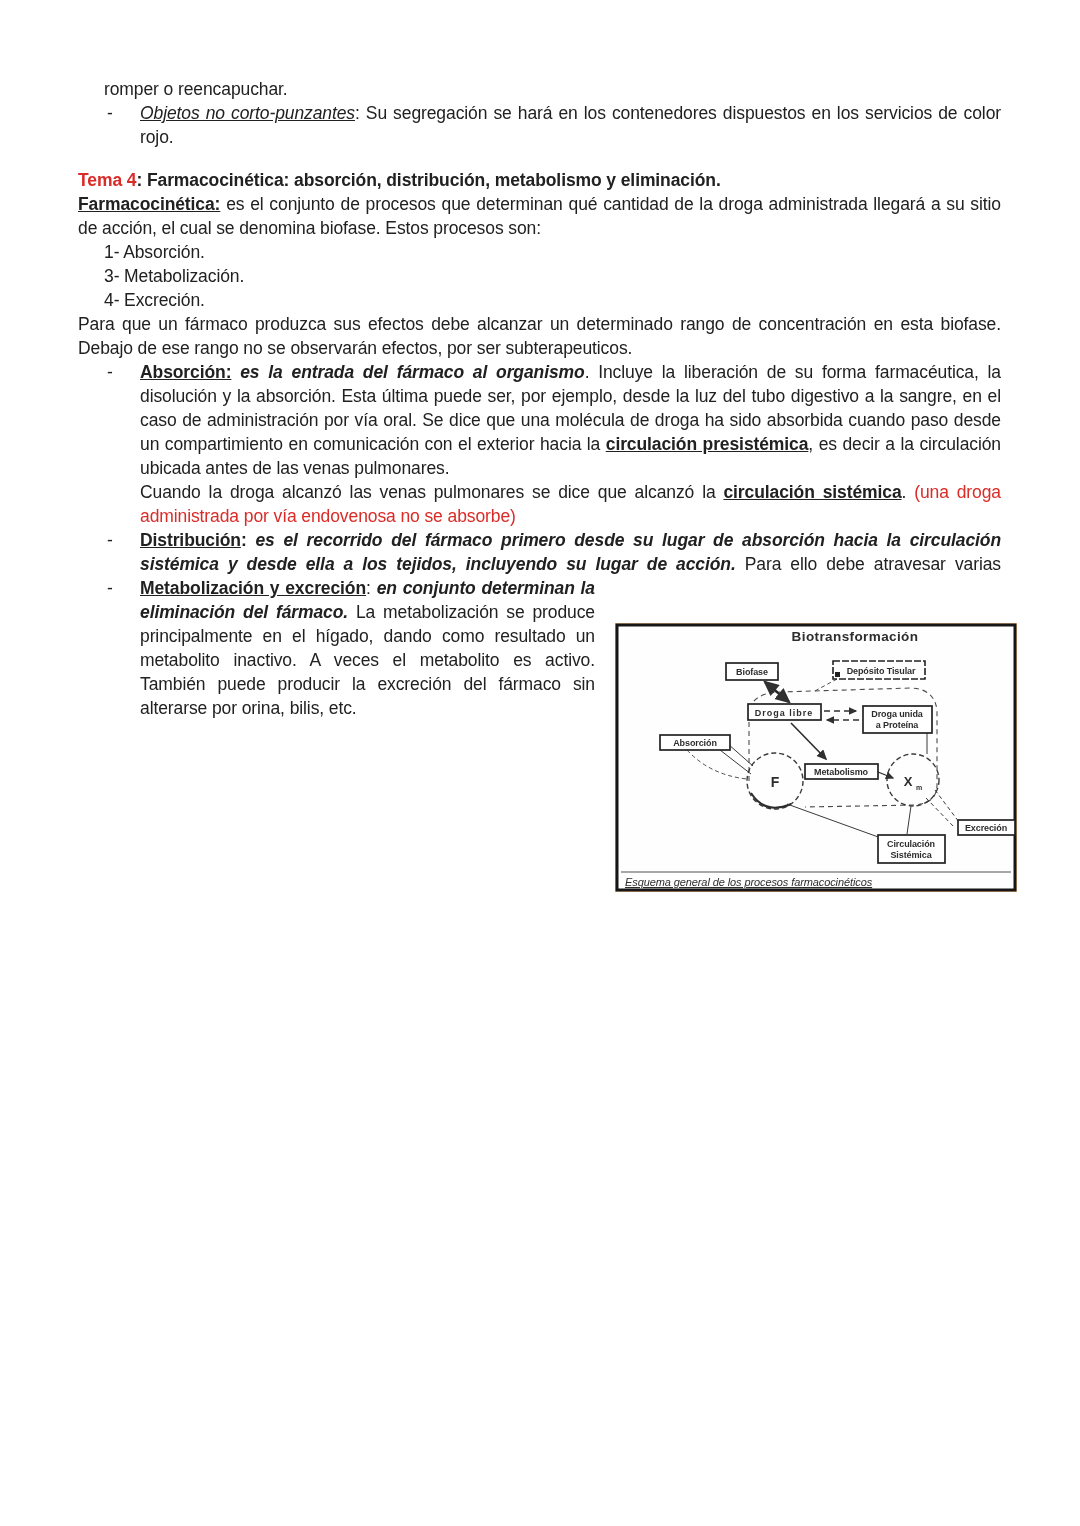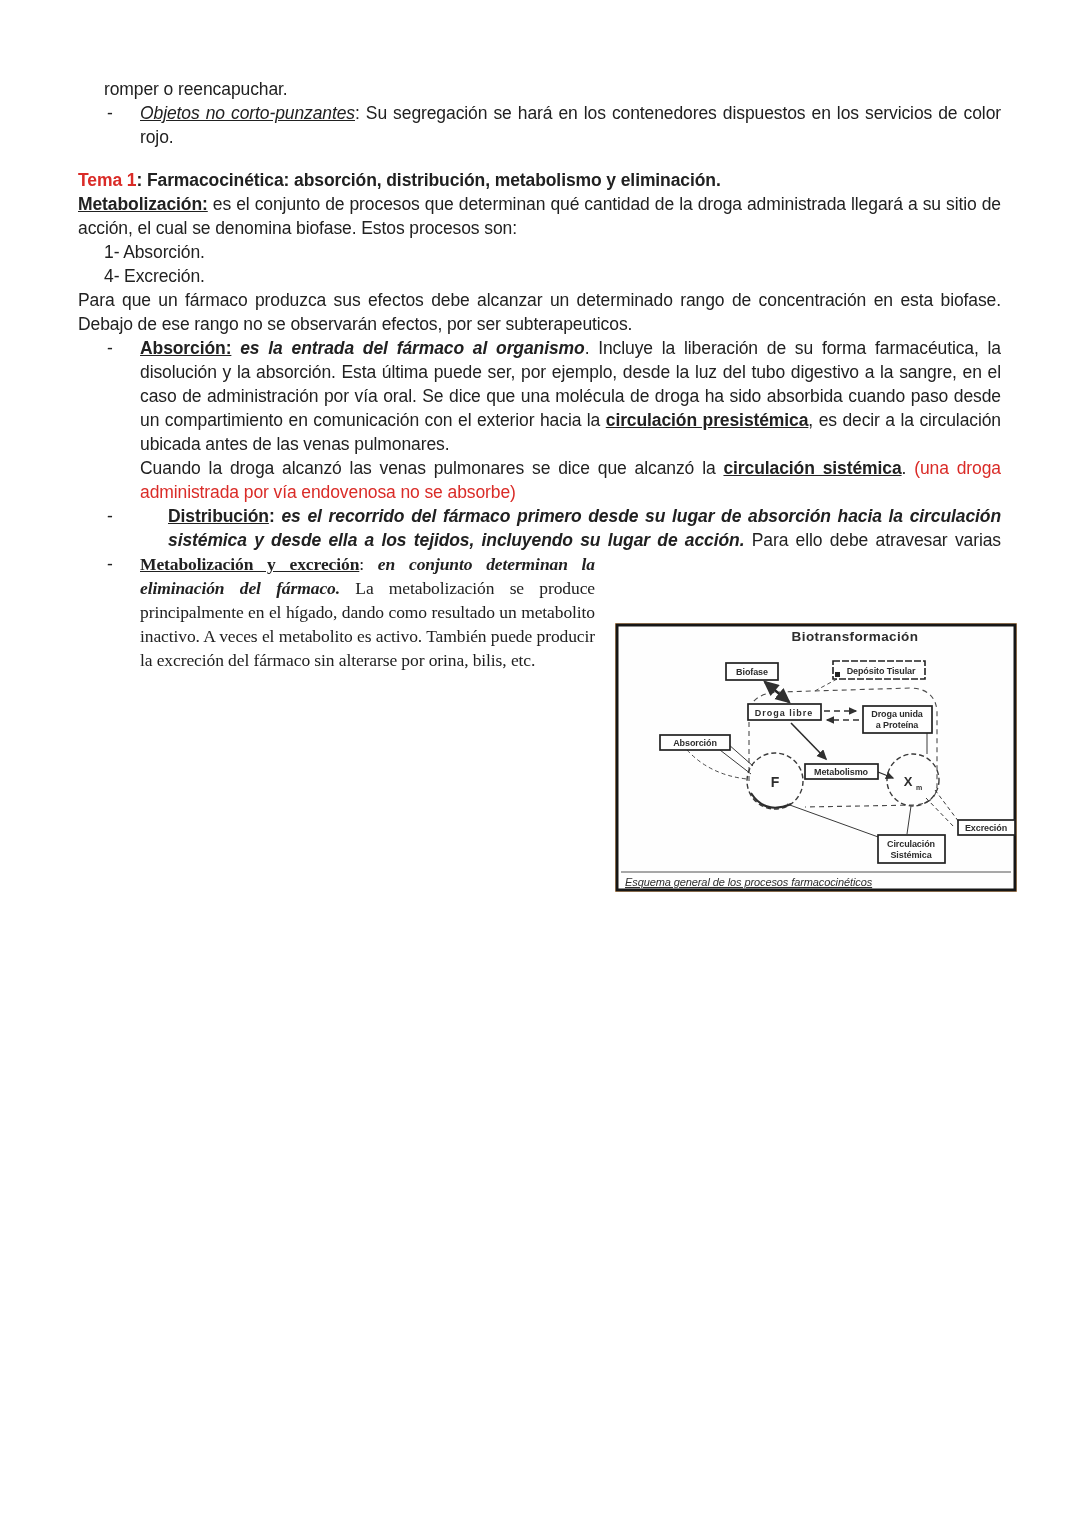--- a/index.html
+++ b/index.html
@@ -6,27 +6,27 @@
   body{
     width:1080px;height:1526px;position:relative;background:#ffffff;
     font-family:"Liberation Sans","DejaVu Sans",sans-serif;
     font-size:17.5px;line-height:24px;color:#212121;
     letter-spacing:-0.1px;
   }
   .page{position:absolute;inset:0;overflow:hidden;}
   .content{position:absolute;left:78px;top:77px;width:923px;}
   .indent{margin-left:26px;}
   .just{text-align:justify;}
-  .force-just{text-align:justify;text-align-last:justify;margin-left:28px;}
+  .force-just{text-align:justify;text-align-last:justify;}
   .heading{font-weight:bold;margin-top:19px;}
   .bullet{position:relative;}
   .bullet .dash{position:absolute;left:29px;top:0;}
   .bullet-text{margin-left:62px;text-align:justify;}
   .narrow-450{width:450px;}
-  .narrow-455{width:455px;font-family:Liberation Serif, serif;}
+  .narrow-455{width:455px;}
   .b{font-weight:bold;}
   .i{font-style:italic;}
   .u{text-decoration:underline;}
   .red{color:var(--accent-red);}
   
   .figure{
     position:absolute;left:615px;top:623px;width:402px;height:269px;
     filter:blur(0.4px) grayscale(15%);background:#fdba74;
   }
   .figure svg{display:block;width:402px;height:269px;}
@@ -38,26 +38,27 @@
 <div class="page">
   <div class="content">
 
     <div class="indent"><span>romper o reencapuchar.</span></div>
 
     <div class="bullet">
       <span class="dash">-</span>
       <div class="bullet-text"><span class="i u">Objetos no corto-punzantes</span><span>: Su segregación se hará en los contenedores dispuestos en los servicios de color rojo.</span></div>
     </div>
 
-    <div class="heading"><span class="b red">Tema 1</span><span class="b">: Farmacocinética: absorción, distribución, metabolismo y eliminación.</span></div>
+    <div class="heading"><span class="b red">Tema 4</span><span class="b">: Farmacocinética: absorción, distribución, metabolismo y eliminación.</span></div>
 
-    <div class="just"><span class="b u">Metabolización:</span><span> es el conjunto de procesos que determinan qué cantidad de la droga administrada llegará a su sitio de acción, el cual se denomina biofase. Estos procesos son:</span></div>
+    <div class="just"><span class="b u">Farmacocinética:</span><span> es el conjunto de procesos que determinan qué cantidad de la droga administrada llegará a su sitio de acción, el cual se denomina biofase. Estos procesos son:</span></div>
 
     <div>
       <div class="indent">1- Absorción.</div>
+      <div class="indent">3- Metabolización.</div>
       <div class="indent">4- Excreción.</div>
     </div>
 
     <div class="just"><span>Para que un fármaco produzca sus efectos debe alcanzar un determinado rango de concentración en esta biofase. Debajo de ese rango no se observarán efectos, por ser subterapeuticos.</span></div>
 
     <div class="bullet">
       <span class="dash">-</span>
       <div class="bullet-text">
         <div><span class="b u">Absorción:</span><span> </span><span class="b i">es la entrada del fármaco al organismo</span><span>. Incluye la liberación de su forma farmacéutica, la disolución y la absorción. Esta última puede ser, por ejemplo, desde la luz del tubo digestivo a la sangre, en el caso de administración por vía oral. Se dice que una molécula de droga ha sido absorbida cuando paso desde un compartimiento en comunicación con el exterior hacia la </span><span class="b u">circulación presistémica</span><span>, es decir a la circulación ubicada antes de las venas pulmonares.</span></div>
         <div><span>Cuando la droga alcanzó las venas pulmonares se dice que alcanzó la </span><span class="b u">circulación sistémica</span><span>. </span><span class="red">(una droga administrada por vía endovenosa no se absorbe)</span></div>

